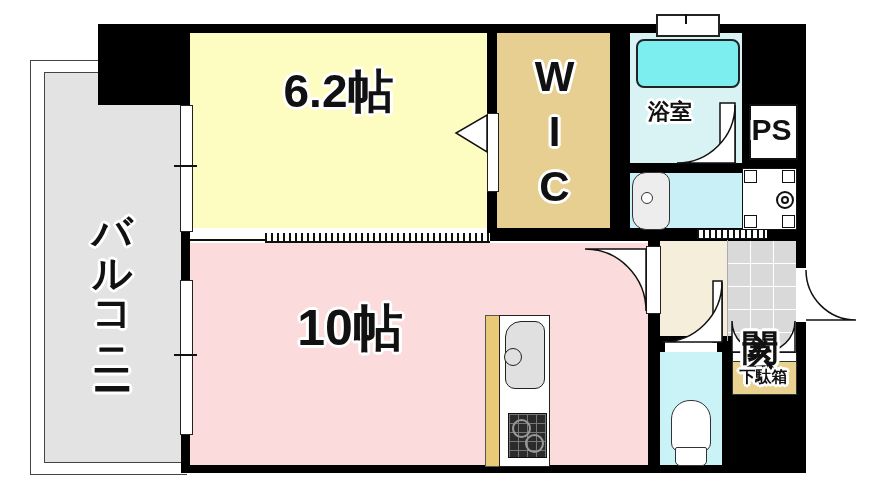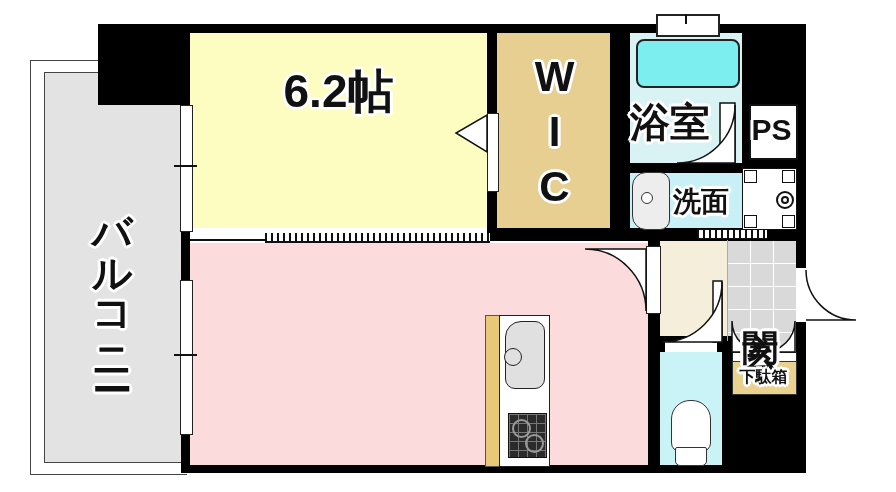--- a/index.html
+++ b/index.html
@@ -109,21 +109,21 @@
   .lbl{position:absolute;font-weight:bold;color:#111;line-height:1.12;text-align:center;
        white-space:nowrap;
        text-shadow:-2px -2px 0 #fff,0 -2px 0 #fff,2px -2px 0 #fff,-2px 0 0 #fff,2px 0 0 #fff,
                    -2px 2px 0 #fff,0 2px 0 #fff,2px 2px 0 #fff,-3px 0 0 #fff,3px 0 0 #fff,
                    0 -3px 0 #fff,0 3px 0 #fff;}
   .lbl-v{writing-mode:vertical-rl;text-orientation:mixed;}
   .lbl-balcony{left:90px;top:148px;font-size:40px;height:260px;}
   .lbl-bedroom{left:190px;top:66px;width:297px;font-size:46px;}
   .lbl-wic{left:531px;top:50px;font-size:42px;height:170px;writing-mode:vertical-lr;
            text-orientation:upright;letter-spacing:8px;}
-  .lbl-bath{left:614px;top:100px;width:112px;font-size:40px;}
+  .lbl-bath{left:614px;top:100px;width:112px;font-size:22px;}
   .lbl-ps{left:749px;top:113px;width:45px;font-size:30px;}
   .lbl-wash{left:660px;top:186px;width:82px;font-size:28px;}
   .lbl-ldk{left:190px;top:300px;width:320px;font-size:50px;}
   .lbl-genkan{left:740px;top:253px;font-size:36px;height:100px;}
   .lbl-wc{left:660px;top:366px;width:62px;font-size:32px;}
   .lbl-shoebox{left:732px;top:368px;width:63px;font-size:16px;}
 </style>
 </head>
 <body>
 
@@ -215,19 +215,19 @@
     <path d="M 806,270 A 50 50 0 0 0 856,320 L 806,320" fill="#fff" stroke="#111" stroke-width="1.5"></path>
   </svg>
 
   <div class="lbl lbl-v lbl-balcony">バルコニー</div>
   <div class="lbl lbl-bedroom">
     <span style="display:block">6.2帖</span>
   </div>
   <div class="lbl lbl-wic">WIC</div>
   <div class="lbl lbl-bath">浴室</div>
   <div class="lbl lbl-ps">PS</div>
-  <div class="lbl lbl-wash">洗面</div>
   <div class="lbl lbl-ldk">
+    <span style="display:block">10帖</span>
   </div>
   <div class="lbl lbl-v lbl-genkan">玄関</div>
   <div class="lbl lbl-shoebox">下駄箱</div>
 
 </div>
 
 </body></html>

